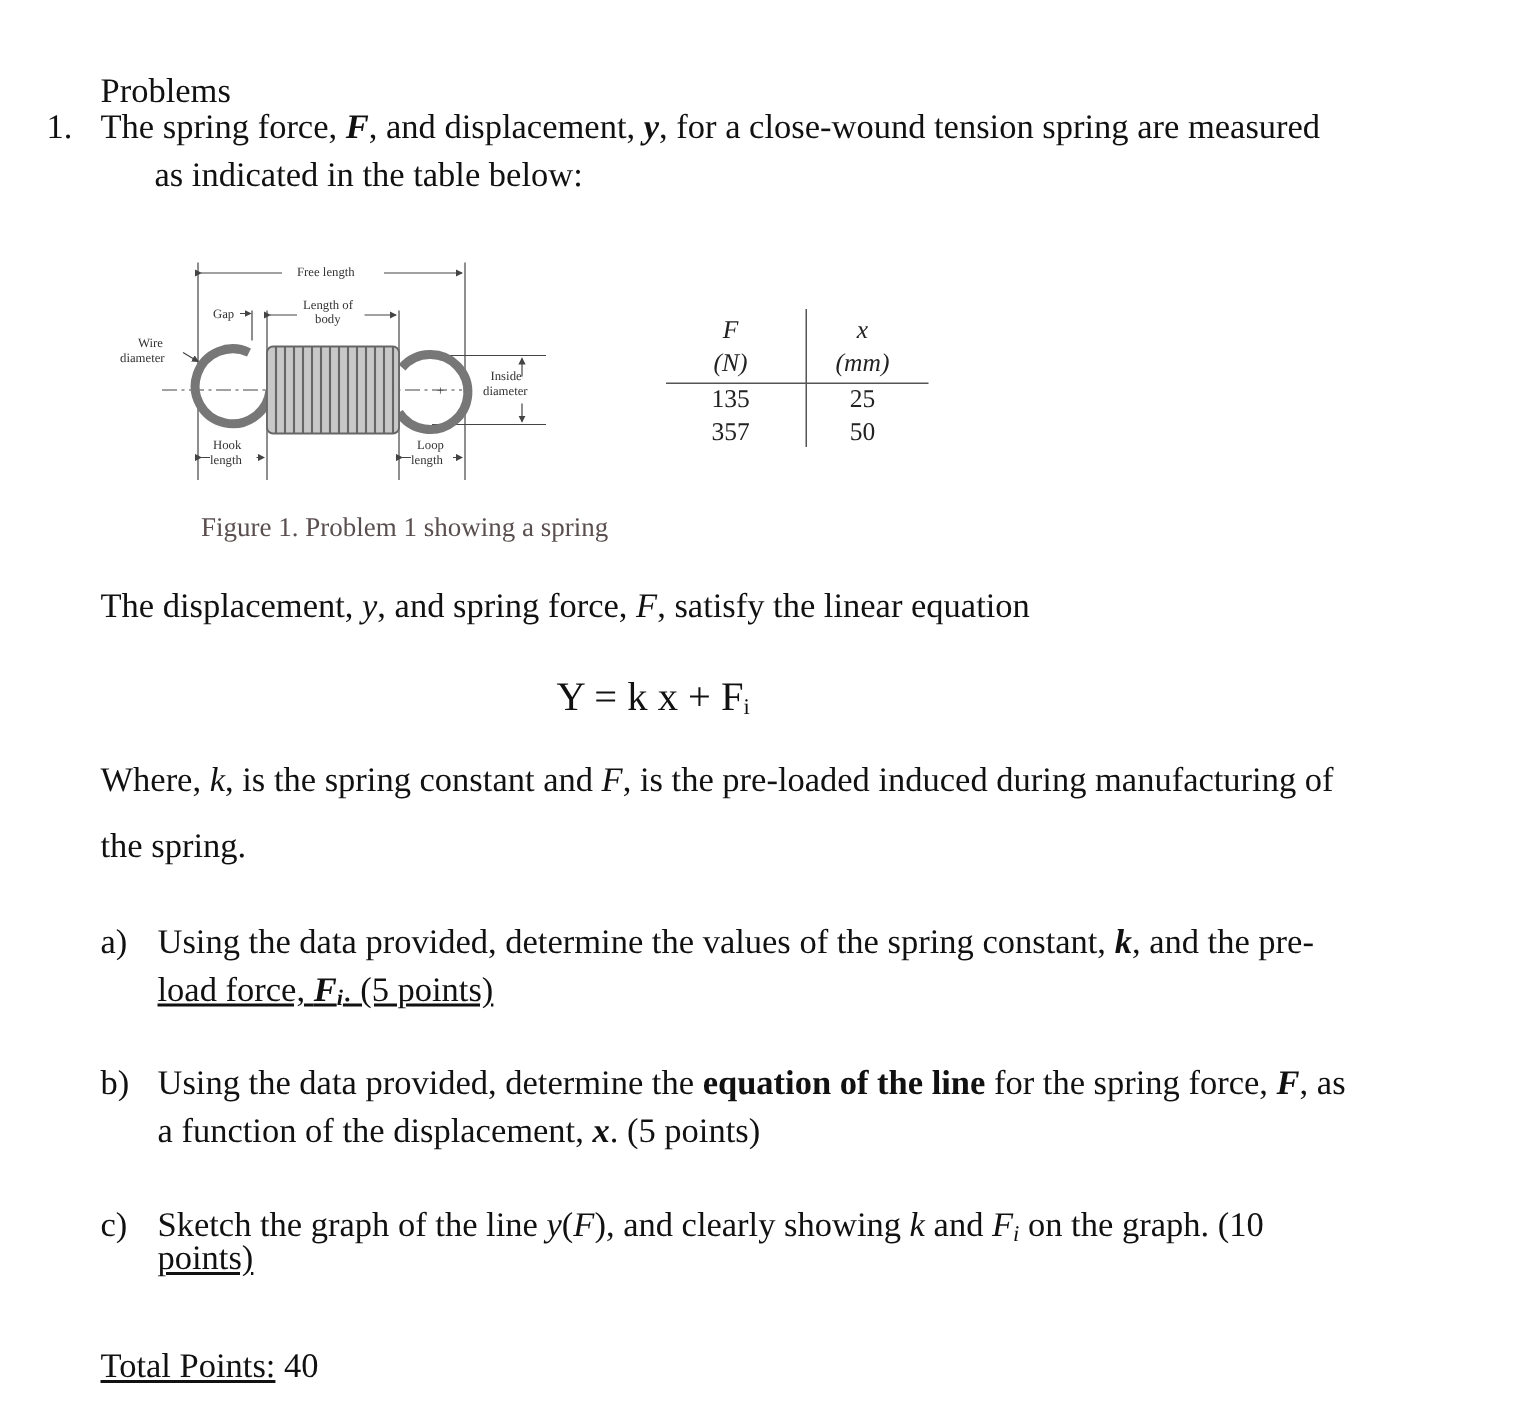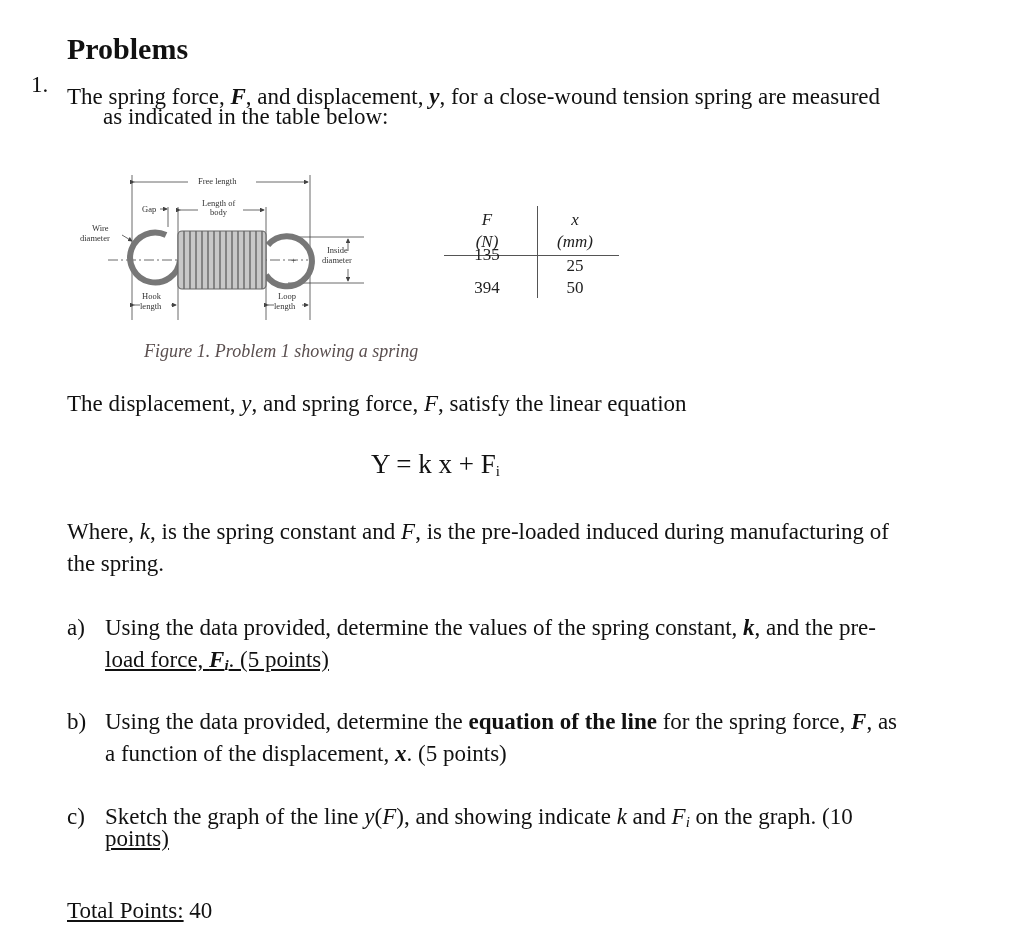--- a/index.html
+++ b/index.html
@@ -8,41 +8,41 @@
     font-family: "Liberation Serif", "DejaVu Serif", serif;
     color: #111111;
   }
   .abs { position: absolute; white-space: nowrap; }
   .txt { font-size: 23px; line-height: 32px; }
   .b { font-weight: bold; }
   .i { font-style: italic; }
   .bi { font-weight: bold; font-style: italic; }
   sub.s { font-size: 15px; vertical-align: -3px; line-height: 0; }
 
-  #heading { left: 67px; top: 32px; font-size: 30px; font-weight: bold; }
+  #heading { left: 67px; top: 48px; font-size: 23px; font-weight: normal; }
   #p1-num { left: 31px; top: 69px; }
-  #p1-line1 { left: 67px; top: 69px; margin-top: 12px; }
+  #p1-line1 { left: 67px; top: 69px; }
   #p1-line2 { left: 67px; top: 101px; margin-left: 36px; }
 
   
   #spring-figure { left: 78px; top: 165px; width: 300px; height: 160px; }
   #spring-figure text { font-family: "Liberation Serif", serif; fill: #333; }
 
   
   #data-table { left: 444px; top: 206px; width: 175px; height: 92px; }
   .th, .td { position: absolute; width: 86px; text-align: center; font-size: 17px; line-height: 20px; color: #222; }
   .col-f { left: 0; }
   .col-x { left: 88px; }
   .vline { position: absolute; left: 93px; top: 0; width: 1px; height: 92px; background: #555; }
   .hline { position: absolute; left: 0; top: 49px; width: 175px; height: 1px; background: #555; }
 
-  #fig-caption { left: 144px; top: 341px; font-size: 18px; font-style: italic; color: #5a4f4f; }
+  #fig-caption { left: 134px; top: 341px; font-size: 18px; color: #5a4f4f; }
   #p2-line { left: 67px; top: 388px; font-family: Liberation Serif, serif; }
   #equation { left: 371px; top: 449px; font-size: 27px; font-weight: normal; }
-  #p3-line1 { left: 67px; top: 516px; font-family: Liberation Serif, serif; }
+  #p3-line1 { left: 67px; top: 504px; font-family: Liberation Serif, serif; }
   #p3-line2 { left: 67px; top: 548px; }
 
   .label-col { left: 67px; }
   .text-col { left: 105px; }
   #qa-label { top: 612px; } #qa-1 { top: 612px; } #qa-2 { top: 644px; text-decoration: underline; }
   #qb-label { top: 706px; } #qb-1 { top: 706px; text-align: center; } #qb-2 { top: 738px; }
   #qc-label { top: 801px; } #qc-1 { top: 801px; } #qc-2 { top: 823px; text-decoration: underline; }
 
   #total { left: 67px; top: 895px; }
   #total-label { text-decoration: underline; }
@@ -134,23 +134,23 @@
   </g>
 </svg>
 
 <div class="abs" id="data-table">
   <div class="th col-f i" style="top:4px">F</div>
   <div class="th col-f i" style="top:26px">(N)</div>
   <div class="th col-x i" style="top:4px">x</div>
   <div class="th col-x i" style="top:26px">(mm)</div>
   <div class="hline"></div>
   <div class="vline"></div>
-  <div class="td col-f" style="top:39px">135</div>
+  <div class="td col-f" style="top:50px">135</div>
   <div class="td col-x" style="top:50px">25</div>
-  <div class="td col-f" style="top:72px">394</div>
+  <div class="td col-f" style="top:72px">357</div>
   <div class="td col-x" style="top:72px">50</div>
 </div>
 
 <div class="abs" id="fig-caption">Figure 1. Problem 1 showing a spring</div>
 
 <div class="abs txt" id="p2-line"><span>The displacement, </span><span class="i">y</span><span>, and spring force, </span><span class="i">F</span><span>, satisfy the linear equation</span></div>
 
 <div class="abs" id="equation"><span>Y = k x + F</span><sub class="s">i</sub></div>
 
 <div class="abs txt" id="p3-line1"><span>Where, </span><span class="i">k</span><span>, is the spring constant and </span><span class="i">F</span><span>, is the pre-loaded induced during manufacturing of</span></div>
@@ -158,16 +158,16 @@
 
 <div class="abs txt label-col" id="qa-label">a)</div>
 <div class="abs txt text-col" id="qa-1"><span>Using the data provided, determine the values of the spring constant, </span><span class="bi">k</span><span>, and the pre-</span></div>
 <div class="abs txt text-col" id="qa-2"><span>load force, </span><span class="bi">F</span><sub class="s bi">i</sub><span>. (5 points)</span></div>
 
 <div class="abs txt label-col" id="qb-label">b)</div>
 <div class="abs txt text-col" id="qb-1"><span>Using the data provided, determine the </span><span class="b">equation of the line</span><span> for the spring force, </span><span class="bi">F</span><span>, as</span></div>
 <div class="abs txt text-col" id="qb-2"><span>a function of the displacement, </span><span class="bi">x</span><span>. (5 points)</span></div>
 
 <div class="abs txt label-col" id="qc-label">c)</div>
-<div class="abs txt text-col" id="qc-1"><span>Sketch the graph of the line </span><span class="i">y</span><span>(</span><span class="i">F</span><span>), and showing indicate </span><span class="i">k</span><span> and </span><span class="i">F</span><sub class="s i">i</sub><span> on the graph. (10</span></div>
+<div class="abs txt text-col" id="qc-1"><span>Sketch the graph of the line </span><span class="i">y</span><span>(</span><span class="i">F</span><span>), and clearly showing </span><span class="i">k</span><span> and </span><span class="i">F</span><sub class="s i">i</sub><span> on the graph. (10</span></div>
 <div class="abs txt text-col" id="qc-2">points)</div>
 
 <div class="abs txt" id="total"><span id="total-label">Total Points:</span><span> 40</span></div>
 
 </body></html>

